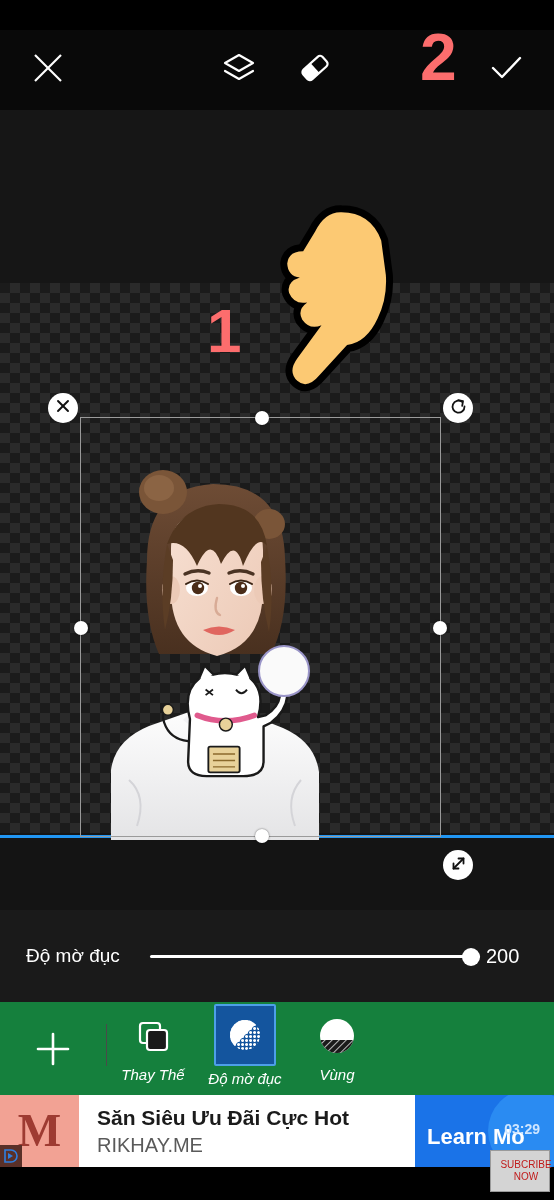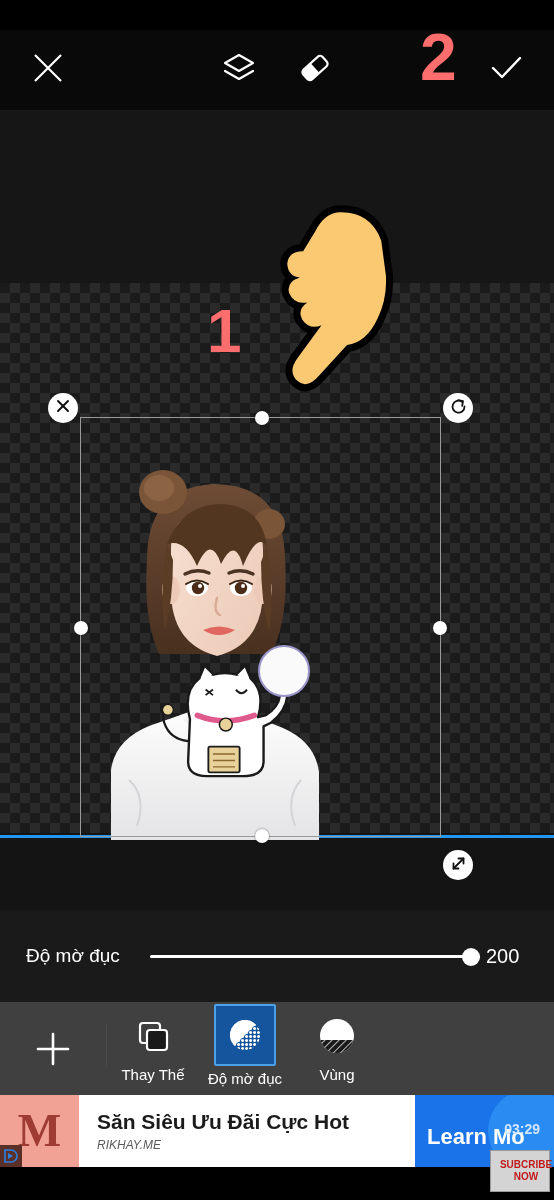--- a/index.html
+++ b/index.html
@@ -165,23 +165,24 @@
   }
   .op-value{
     color:#fff; font-size:20px;
     width:58px; text-align:left;
     margin-right:10px;
   }
 
   
   .toolstrip{
     position:absolute; top:1002px; left:0; width:554px; height:93px;
-    background:#404040;
+    background:#15803d;
     display:flex; align-items:flex-start;
     overflow:hidden;
+    font-style:italic;
   }
   .tool{
     width:92px; height:93px;
     display:flex; flex-direction:column;
     align-items:center; justify-content:flex-start;
     padding-top:8px;
     cursor:pointer;
     flex:0 0 auto;
   }
   .tool .ticon{
@@ -233,23 +234,22 @@
     flex:1 1 auto;
     display:flex; flex-direction:column; justify-content:center;
     padding-left:18px;
     overflow:hidden;
   }
   .ad-title{
     color:#1b1b1b; font-size:21px; font-weight:bold;
     white-space:nowrap;
   }
   .ad-sub{
-    color:#5a5a5a; font-size:12px; margin-top:4px;
+    color:#5a5a5a; font-size:20px; margin-top:4px;
     white-space:nowrap;
-    font-style:italic;
   }
   .ad-cta{
     width:139px; height:83px;
     background:#1a73e8;
     position:relative;
     display:flex; align-items:center;
     overflow:hidden;
     flex:0 0 auto;
   }
   .ad-cta-glow{
@@ -272,21 +272,21 @@
     right:4px; top:1150px;
     width:60px; height:42px;
     background:#d4d4d4;
     border:1px solid #9a9a9a;
     display:flex; flex-direction:column;
     align-items:center; justify-content:center;
     z-index:50;
     cursor:pointer;
   }
   .sub-badge span{
-    color:#c01a1a; font-size:10px; font-weight:bold;
+    color:#c01a1a; font-size:10px; font-weight:normal;
     line-height:12px; letter-spacing:0px;margin-left:12px;
   }
   .bottom-black{
     position:absolute; left:0; top:1167px; width:554px; height:33px;
     background:#000;
   }
 </style>
 </head>
 <body>
 

